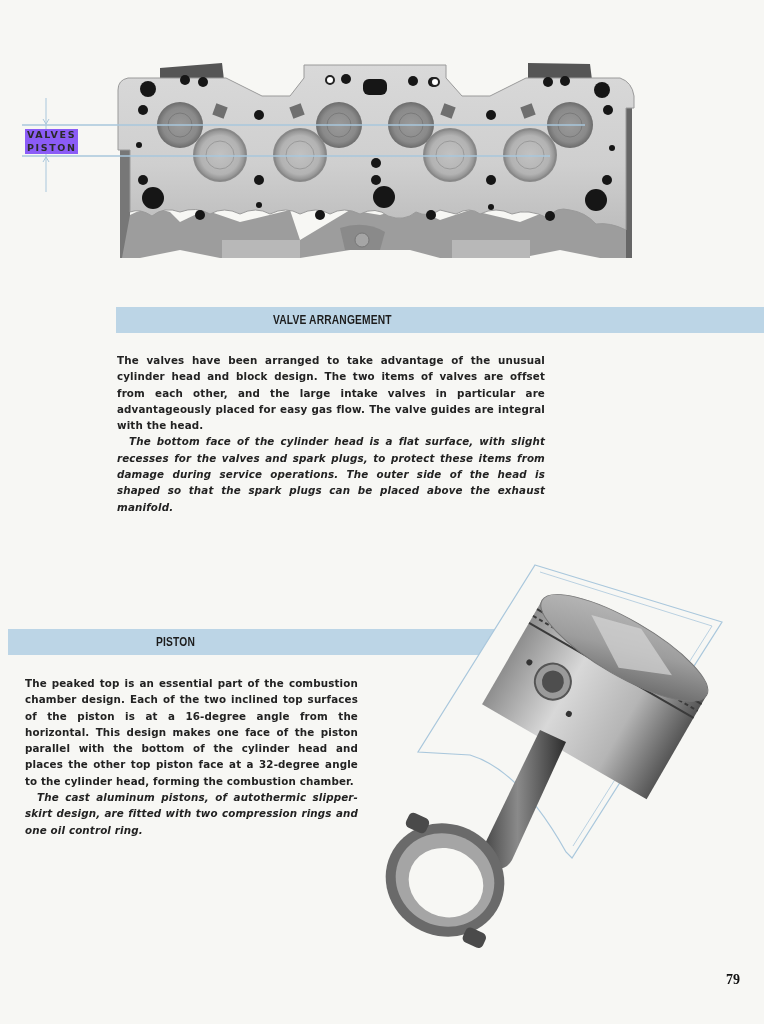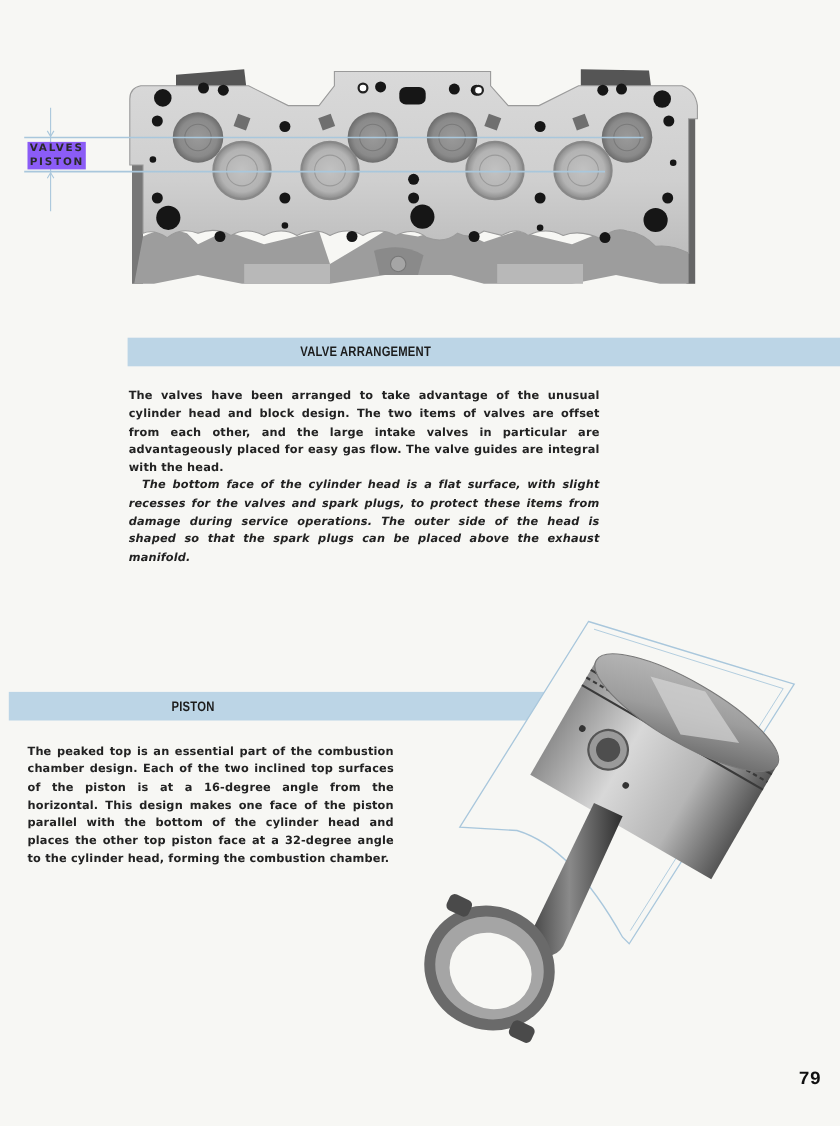--- a/index.html
+++ b/index.html
@@ -24,22 +24,22 @@
       font-weight: bold; text-align: justify; color: #222;
       letter-spacing: 0.15px;
     }
     .para p { margin: 0; }
     .para p + p { text-indent: 12px; font-style: italic; }
     .callout {
       position: absolute; font-size: 9.5px; letter-spacing: 1.6px;
       font-weight: bold; color: #2a2a2a; line-height: 12.5px;
     }
     .page-num {
-      position: absolute; font-family: Liberation Mono, monospace;
-      font-weight: bold; font-size: 17px; color: #111;
+      position: absolute; font-family: Liberation Serif, serif;
+      font-weight: bold; font-size: 14px; color: #111;
     }
   </style>
 </head>
 <body>
 
 <div class="abs" style="left:0;top:55px;width:764px;height:215px;">
   <svg width="764" height="215" viewBox="0 55 764 215" style="position:absolute;left:0;top:0;">
     <defs>
       <linearGradient id="headBody" x1="0" y1="0" x2="0" y2="1">
         <stop offset="0" stop-color="#d9d9d9"></stop>
@@ -211,15 +211,16 @@
       <ellipse cx="445" cy="880" rx="50" ry="46" fill="#a5a5a5"></ellipse>
       <ellipse cx="447" cy="882" rx="38" ry="34" fill="#f7f7f4"></ellipse>
       <rect x="385" y="832" width="22" height="16" rx="5" fill="#4a4a4a"></rect>
       <rect x="485" y="912" width="22" height="16" rx="5" fill="#4a4a4a"></rect>
     </g>
   </svg>
 </div>
 
 <div class="para" style="left:25px;top:675px;width:333px;">
   <p>The peaked top is an essential part of the combustion chamber design. Each of the two inclined top surfaces of the piston is at a 16-degree angle from the horizontal. This design makes one face of the piston parallel with the bottom of the cylinder head and places the other top piston face at a 32-degree angle to the cylinder head, forming the combustion chamber.</p>
+  <p>The cast aluminum pistons, of autothermic slipper-skirt design, are fitted with two compression rings and one oil control ring.</p>
 </div>
 
 <div class="page-num" style="left:726px;top:972px;">79</div>
 
 </body></html>

